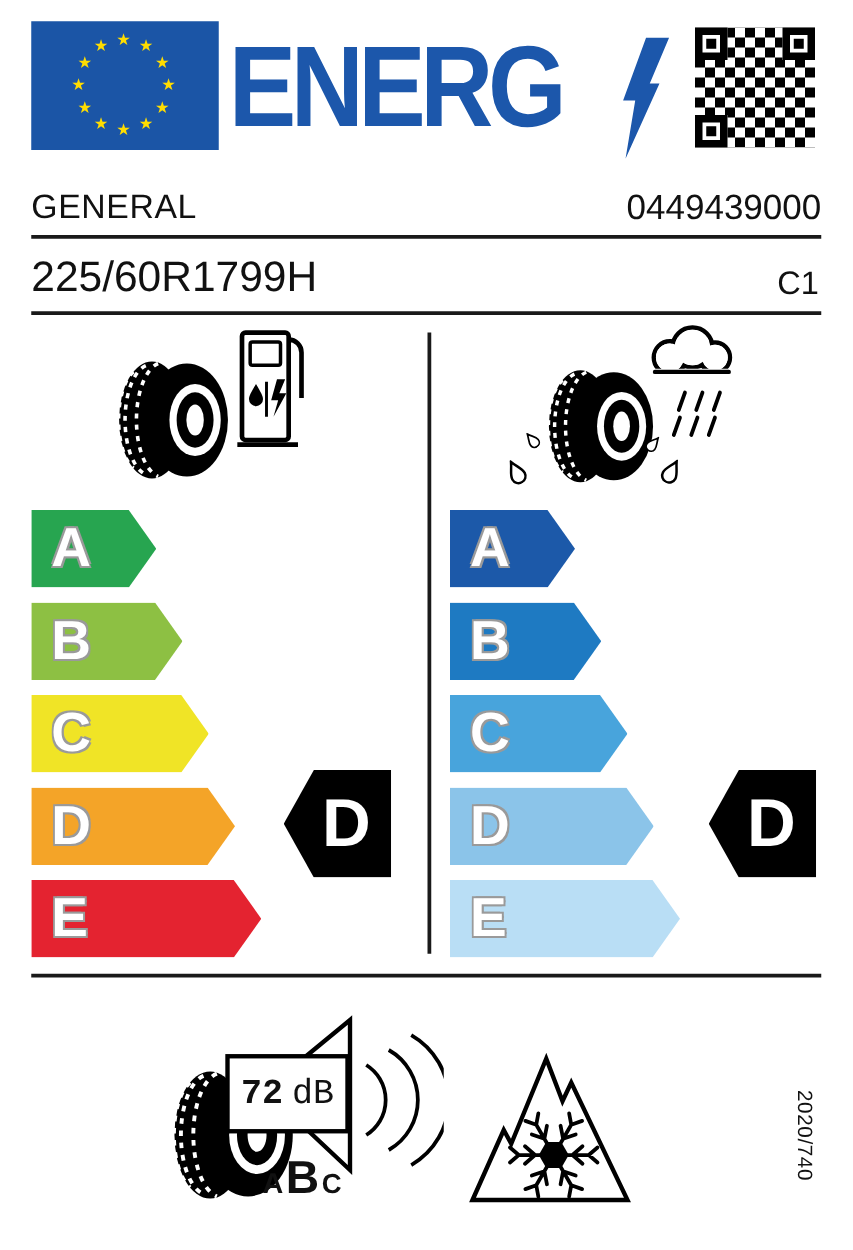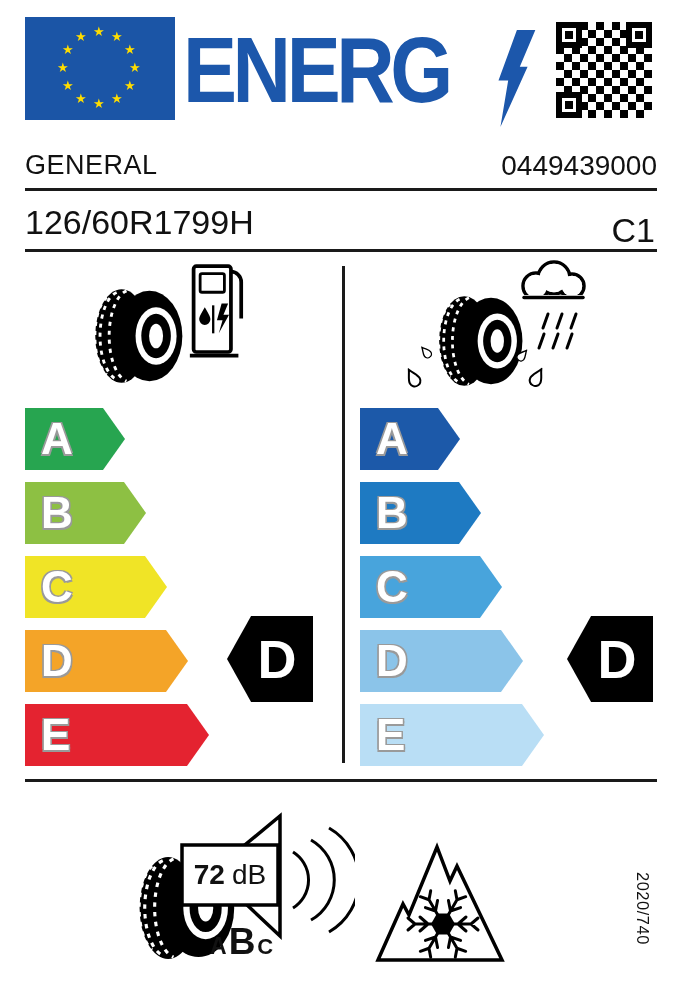--- a/index.html
+++ b/index.html
@@ -15,37 +15,37 @@
   .bolt{position:absolute;left:492px;top:30px;}
   .qr{position:absolute;left:556px;top:22px;width:96px;height:96px;
       background:repeating-conic-gradient(#000 0% 25%, #fff 0% 50%);background-size:16px 16px;}
   .finder{position:absolute;width:14px;height:14px;border:6px solid #000;background:#fff;}
   .finder::after{content:'';position:absolute;inset:3px;background:#000;}
 
   .brand{position:absolute;left:25px;top:150px;font-size:27px;font-weight:normal;letter-spacing:.5px;}
   .artnum{position:absolute;right:25px;top:150px;font-size:28px;}
   .rule{position:absolute;left:25px;width:632px;height:3px;background:#1a1a1a;}
   .tsize{position:absolute;left:25px;top:203px;font-size:34px;}
-  .tclass{position:absolute;right:27px;top:211px;font-size:34px;margin-left:40px;}
+  .tclass{position:absolute;right:27px;top:211px;font-size:26px;margin-left:40px;}
 
   .divider{position:absolute;left:342px;top:266px;width:3px;height:497px;background:#1a1a1a;}
 
   
   .arrow{position:absolute;height:62px;display:flex;align-items:center;box-sizing:border-box;
          padding-left:16px;clip-path:polygon(0 0,calc(100% - 22px) 0,100% 50%,calc(100% - 22px) 100%,0 100%);}
   .arrow span{font-size:44px;font-weight:bold;color:#fff;line-height:62px;
     text-shadow:-1.5px -1.5px 0 #9a9a9a,1.5px -1.5px 0 #9a9a9a,-1.5px 1.5px 0 #9a9a9a,1.5px 1.5px 0 #9a9a9a;}
   .marker{position:absolute;top:616px;width:86px;height:86px;background:#000;color:#fff;
           display:flex;align-items:center;justify-content:center;box-sizing:border-box;padding-left:14px;
           font-size:54px;font-weight:bold;
           clip-path:polygon(28% 0,100% 0,100% 100%,28% 100%,0 50%);}
 
   
   .dbbox{position:absolute;left:182px;top:845px;width:96px;height:60px;display:flex;
-         align-items:center;justify-content:center;font-size:28px;}
+         align-items:center;justify-content:center;font-size:28px;font-family:Liberation Mono, monospace;}
   .dbbox .v{font-weight:bold;}
   .dbbox .u{margin-left:7px;}
   .abc{position:absolute;left:210px;top:921px;display:flex;align-items:baseline;letter-spacing:2px;}
   .abc .a{font-size:23px;font-weight:bold;}
   .abc .b{font-size:37px;font-weight:bold;}
   .abc .c{font-size:22px;font-weight:bold;}
   .reg{position:absolute;left:633px;top:872px;height:110px;font-size:16.5px;letter-spacing:.5px;
        writing-mode:vertical-rl;color:#111;}
 </style>
 </head>
@@ -93,21 +93,21 @@
 
   <div class="qr">
     <div class="finder" style="left:0;top:0"></div>
     <div class="finder" style="right:0;top:0"></div>
     <div class="finder" style="left:0;bottom:0"></div>
   </div>
 
   <div class="brand">GENERAL</div>
   <div class="artnum">0449439000</div>
   <div class="rule" style="top:188px"></div>
-  <div class="tsize">126/60R1799H</div>
+  <div class="tsize">225/60R1799H</div>
   <div class="tclass">C1</div>
   <div class="rule" style="top:249px"></div>
 
   <div class="divider"></div>
 
   <svg class="abs" style="left:92px;top:279px" width="92" height="114">
       <use href="#tire"></use>
     </svg>
 
   <svg class="abs" style="left:188px;top:262px" width="56" height="96" viewBox="0 0 60 102">

